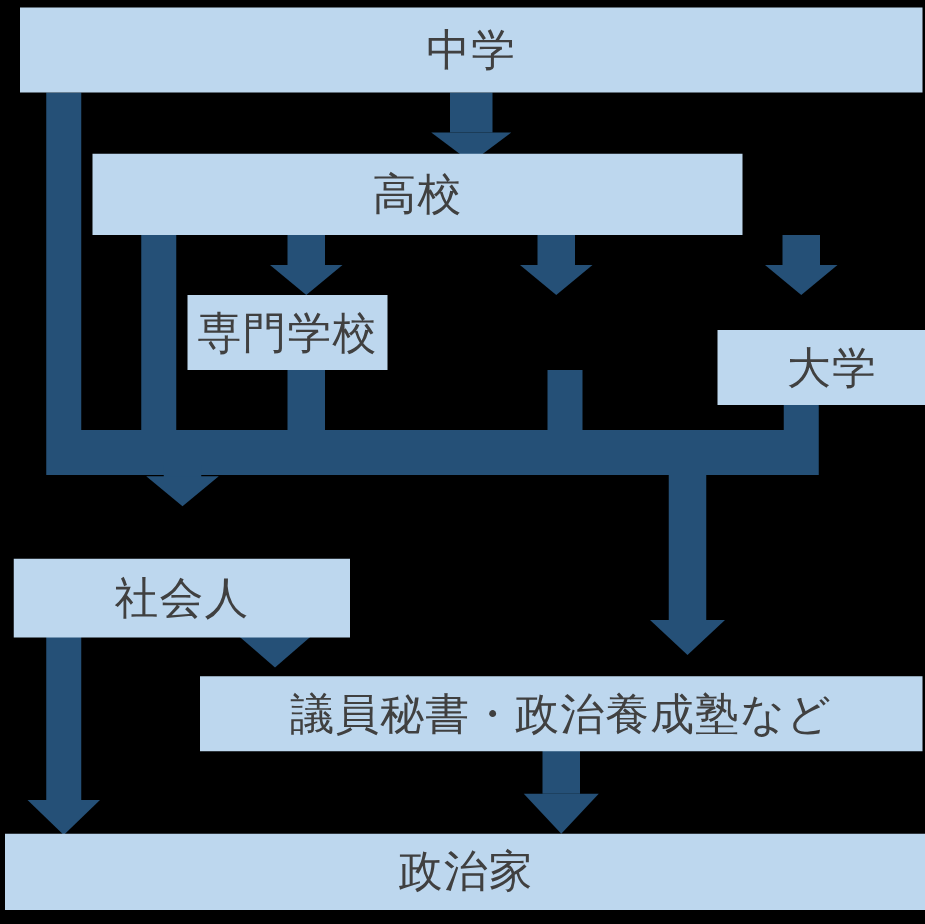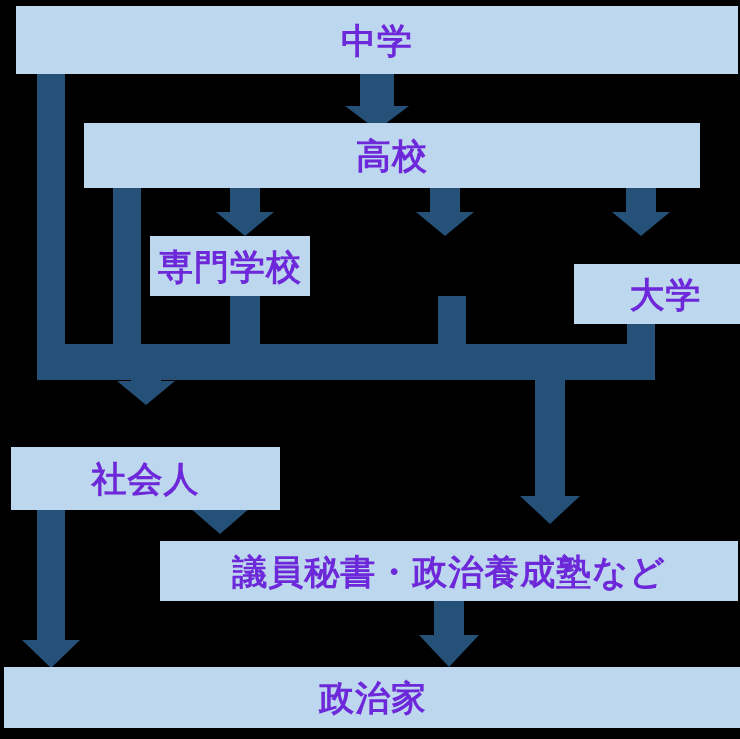--- a/index.html
+++ b/index.html
@@ -13,31 +13,30 @@
   #stage {
     position: relative;
     width: 740px;
     height: 739px;
     background: #000000;
     overflow: hidden;
   }
   .node {
     position: absolute;
     background: #bdd7ee;
-    color: #6d28d9;
+    color: #404040;
     display: flex;
     align-items: center;
     justify-content: center;
     text-align: center;
     font-size: 35px;
     line-height: 1;
     letter-spacing: 1px;
     box-sizing: border-box;
     white-space: nowrap;
-    font-weight: bold;
   }
   .edge {
     position: absolute;
     background: #255077;
   }
   .arrowhead {
     position: absolute;
     width: 0;
     height: 0;
     border-left-style: solid;
@@ -89,21 +88,21 @@
   <div class="edge" style="left:205px; top:468px; width:30px; height:40px;"></div>
   <div class="arrowhead" style="left:190px; top:508px; border-left-width:30px; border-right-width:30px; border-top-width:26px;"></div>
 
   <div class="edge" style="left:434px; top:585px; width:30px; height:50px;"></div>
   <div class="arrowhead" style="left:419px; top:635px; border-left-width:30px; border-right-width:30px; border-top-width:32px;"></div>
 
   <div class="node" style="left:16px; top:6px; width:722px; height:68px;">
     <span>中学</span>
   </div>
 
-  <div class="node" style="left:84px; top:123px; width:616px; height:65px;">
+  <div class="node" style="left:74px; top:123px; width:520px; height:65px;">
     <span>高校</span>
   </div>
 
   <div class="node" style="left:150px; top:236px; width:160px; height:60px;">
     <span>専門学校</span>
   </div>
 
 
   <div class="node" style="left:574px; top:236px; width:183px; height:60px;margin-top:28px;">
     <span>大学</span>

